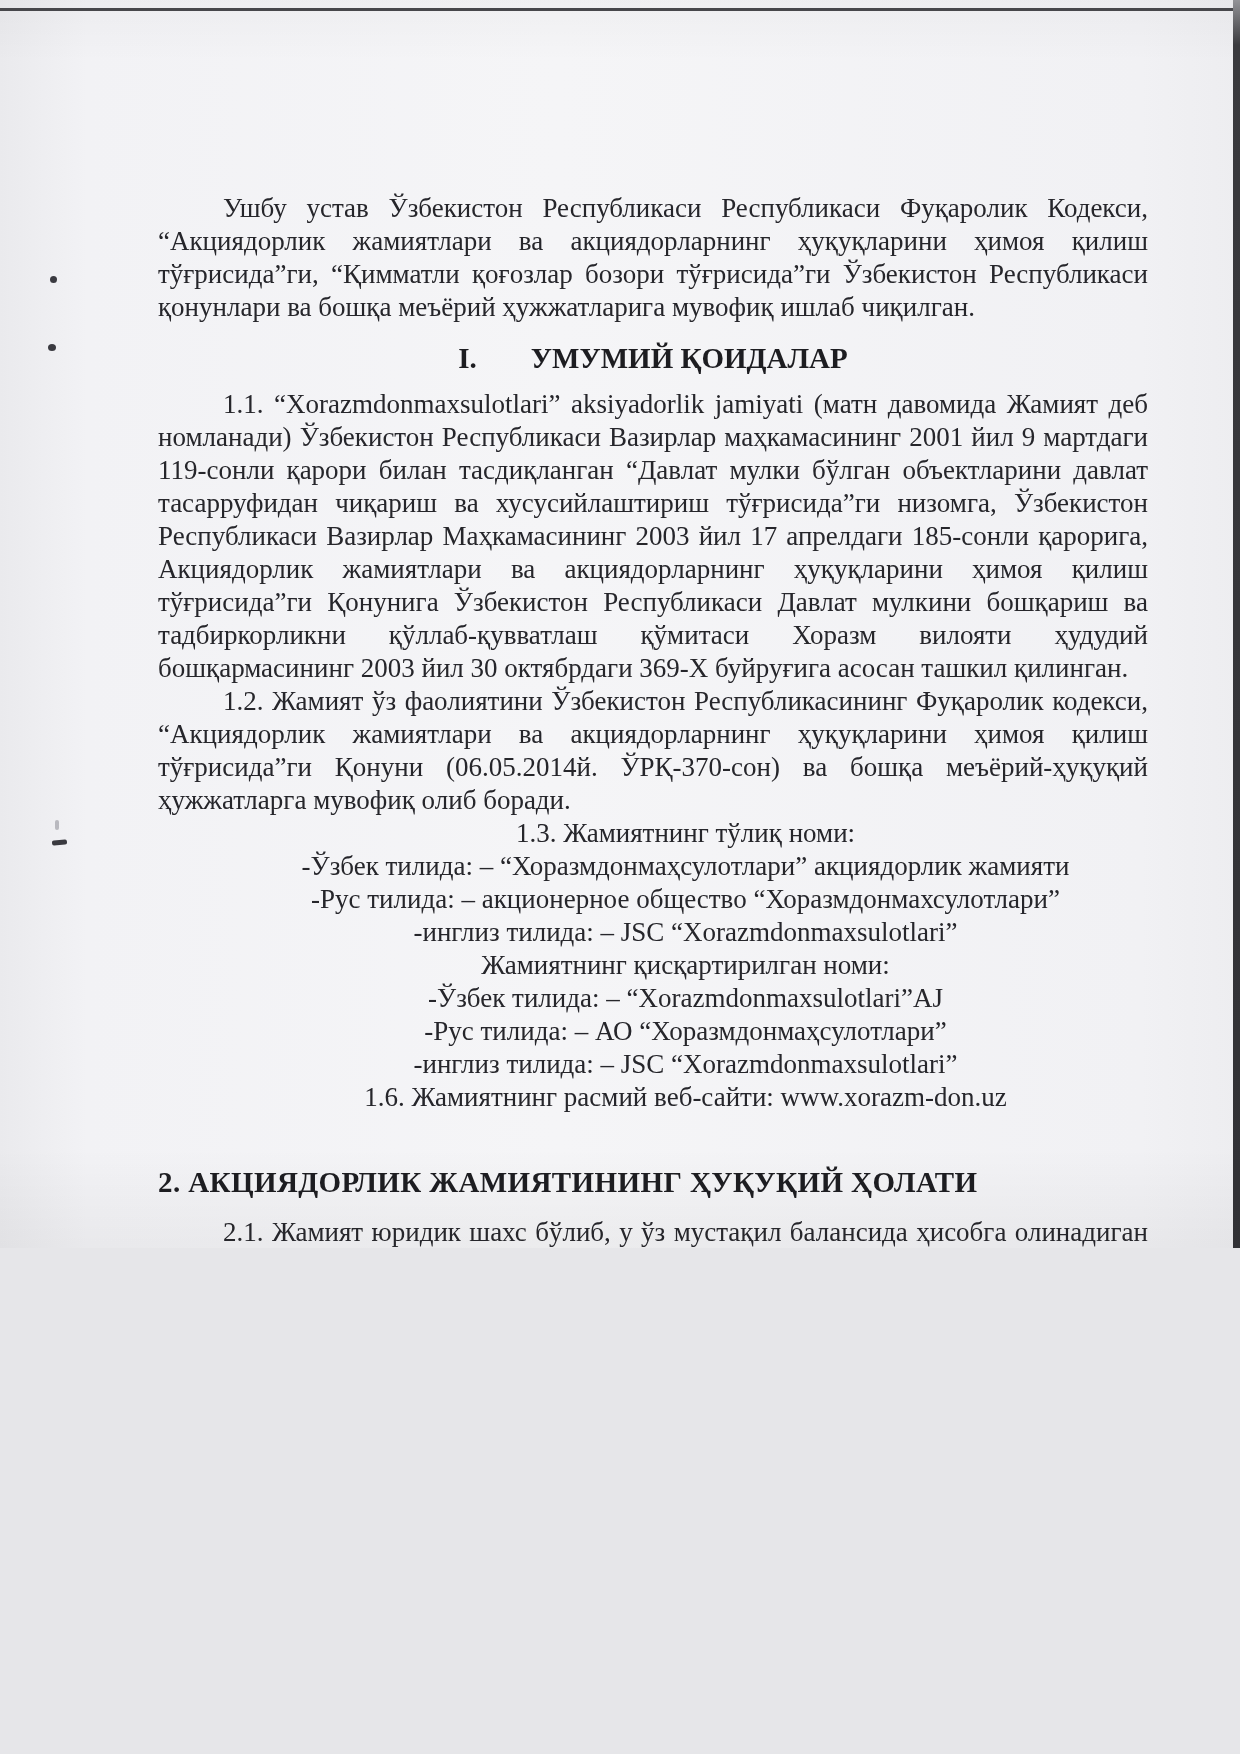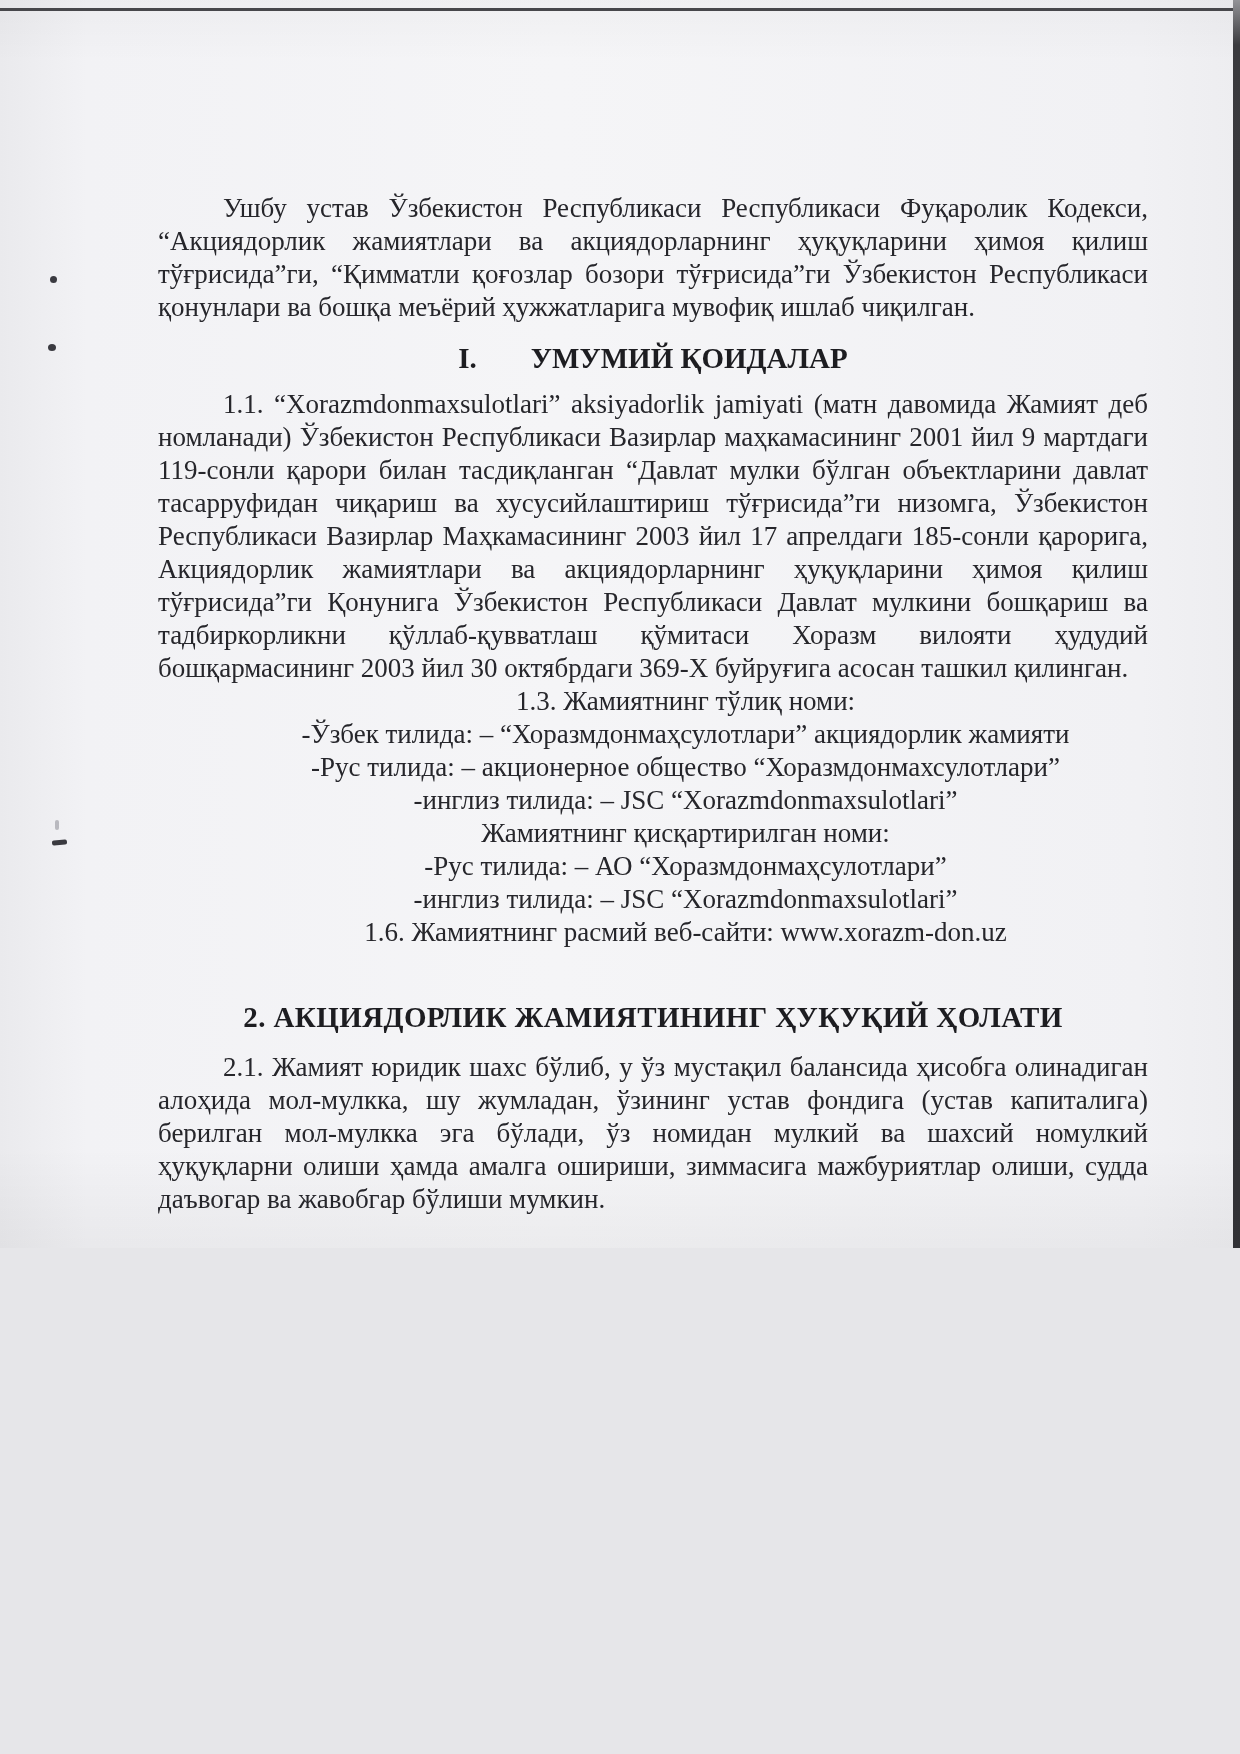--- a/index.html
+++ b/index.html
@@ -21,21 +21,21 @@
   }
   .content p{margin:0;padding:0;}
   .indent{text-indent:65px;}
   .single{text-align:center;}
   .heading1{
     display:flex;justify-content:center;gap:54px;
     font-weight:bold;font-size:29px;line-height:40px;
     margin:14px 0 10px 0;color:#1d1d21;
   }
   .heading2{
-    text-align:center;font-weight:bold;font-size:29px;line-height:40px;
+    text-align:left;font-weight:bold;font-size:29px;line-height:40px;
     margin:48px 0 14px 0;letter-spacing:0.4px;color:#1d1d21;
   }
   .page-number{
     position:absolute;left:1122px;top:1594px;
     font-family:"DejaVu Sans","Liberation Sans",sans-serif;
     font-size:25px;color:#3c3c40;
   }
   
   .edge-top{position:absolute;left:0;top:8px;width:1240px;height:3px;background:#47474b;}
   .edge-right{position:absolute;right:0;top:0;width:7px;height:1754px;
@@ -65,29 +65,31 @@
 
     <p class="indent">Ушбу устав Ўзбекистон Республикаси Республикаси Фуқаролик Кодекси, “Акциядорлик жамиятлари ва акциядорларнинг ҳуқуқларини ҳимоя қилиш тўғрисида”ги, “Қимматли қоғозлар бозори тўғрисида”ги Ўзбекистон Республикаси қонунлари ва бошқа меъёрий ҳужжатларига мувофиқ ишлаб чиқилган.</p>
 
     <div class="heading1">
       <span>I.</span>
       <span>УМУМИЙ ҚОИДАЛАР</span>
     </div>
 
     <p class="indent">1.1. “Xorazmdonmaxsulotlari” aksiyadorlik jamiyati (матн давомида Жамият деб номланади) Ўзбекистон Республикаси Вазирлар маҳкамасининг 2001 йил 9 мартдаги 119-сонли қарори билан тасдиқланган “Давлат мулки бўлган объектларини давлат тасарруфидан чиқариш ва хусусийлаштириш тўғрисида”ги низомга, Ўзбекистон Республикаси Вазирлар Маҳкамасининг 2003 йил 17 апрелдаги 185-сонли қарорига, Акциядорлик жамиятлари ва акциядорларнинг ҳуқуқларини ҳимоя қилиш тўғрисида”ги Қонунига Ўзбекистон Республикаси Давлат мулкини бошқариш ва тадбиркорликни қўллаб-қувватлаш қўмитаси Хоразм вилояти ҳудудий бошқармасининг 2003 йил 30 октябрдаги 369-Х буйруғига асосан ташкил қилинган.</p>
 
+    <p class="indent">1.2. Жамият ўз фаолиятини Ўзбекистон Республикасининг Фуқаролик кодекси, “Акциядорлик жамиятлари ва акциядорларнинг ҳуқуқларини ҳимоя қилиш тўғрисида”ги Қонуни (06.05.2014й. ЎРҚ-370-сон) ва бошқа меъёрий-ҳуқуқий ҳужжатларга мувофиқ олиб боради.</p>
 
     <p class="indent single">1.3. Жамиятнинг тўлиқ номи:</p>
 
     <p class="indent single">-Ўзбек тилида: – “Хоразмдонмаҳсулотлари” акциядорлик жамияти</p>
     <p class="indent single">-Рус тилида: – акционерное общество “Хоразмдонмахсулотлари”</p>
     <p class="indent single">-инглиз тилида: – JSC “Xorazmdonmaxsulotlari”</p>
 
     <p class="indent single">Жамиятнинг қисқартирилган номи:</p>
 
+    <p class="indent single">-Ўзбек тилида: – “Xorazmdonmaxsulotlari”AJ</p>
     <p class="indent single">-Рус тилида: – АО “Хоразмдонмаҳсулотлари”</p>
     <p class="indent single">-инглиз тилида: – JSC “Xorazmdonmaxsulotlari”</p>
 
 
 
 
     <p class="indent single">1.6. Жамиятнинг расмий веб-сайти: www.xorazm-don.uz</p>
 
     <div class="heading2">2. АКЦИЯДОРЛИК ЖАМИЯТИНИНГ ҲУҚУҚИЙ ҲОЛАТИ</div>
 

